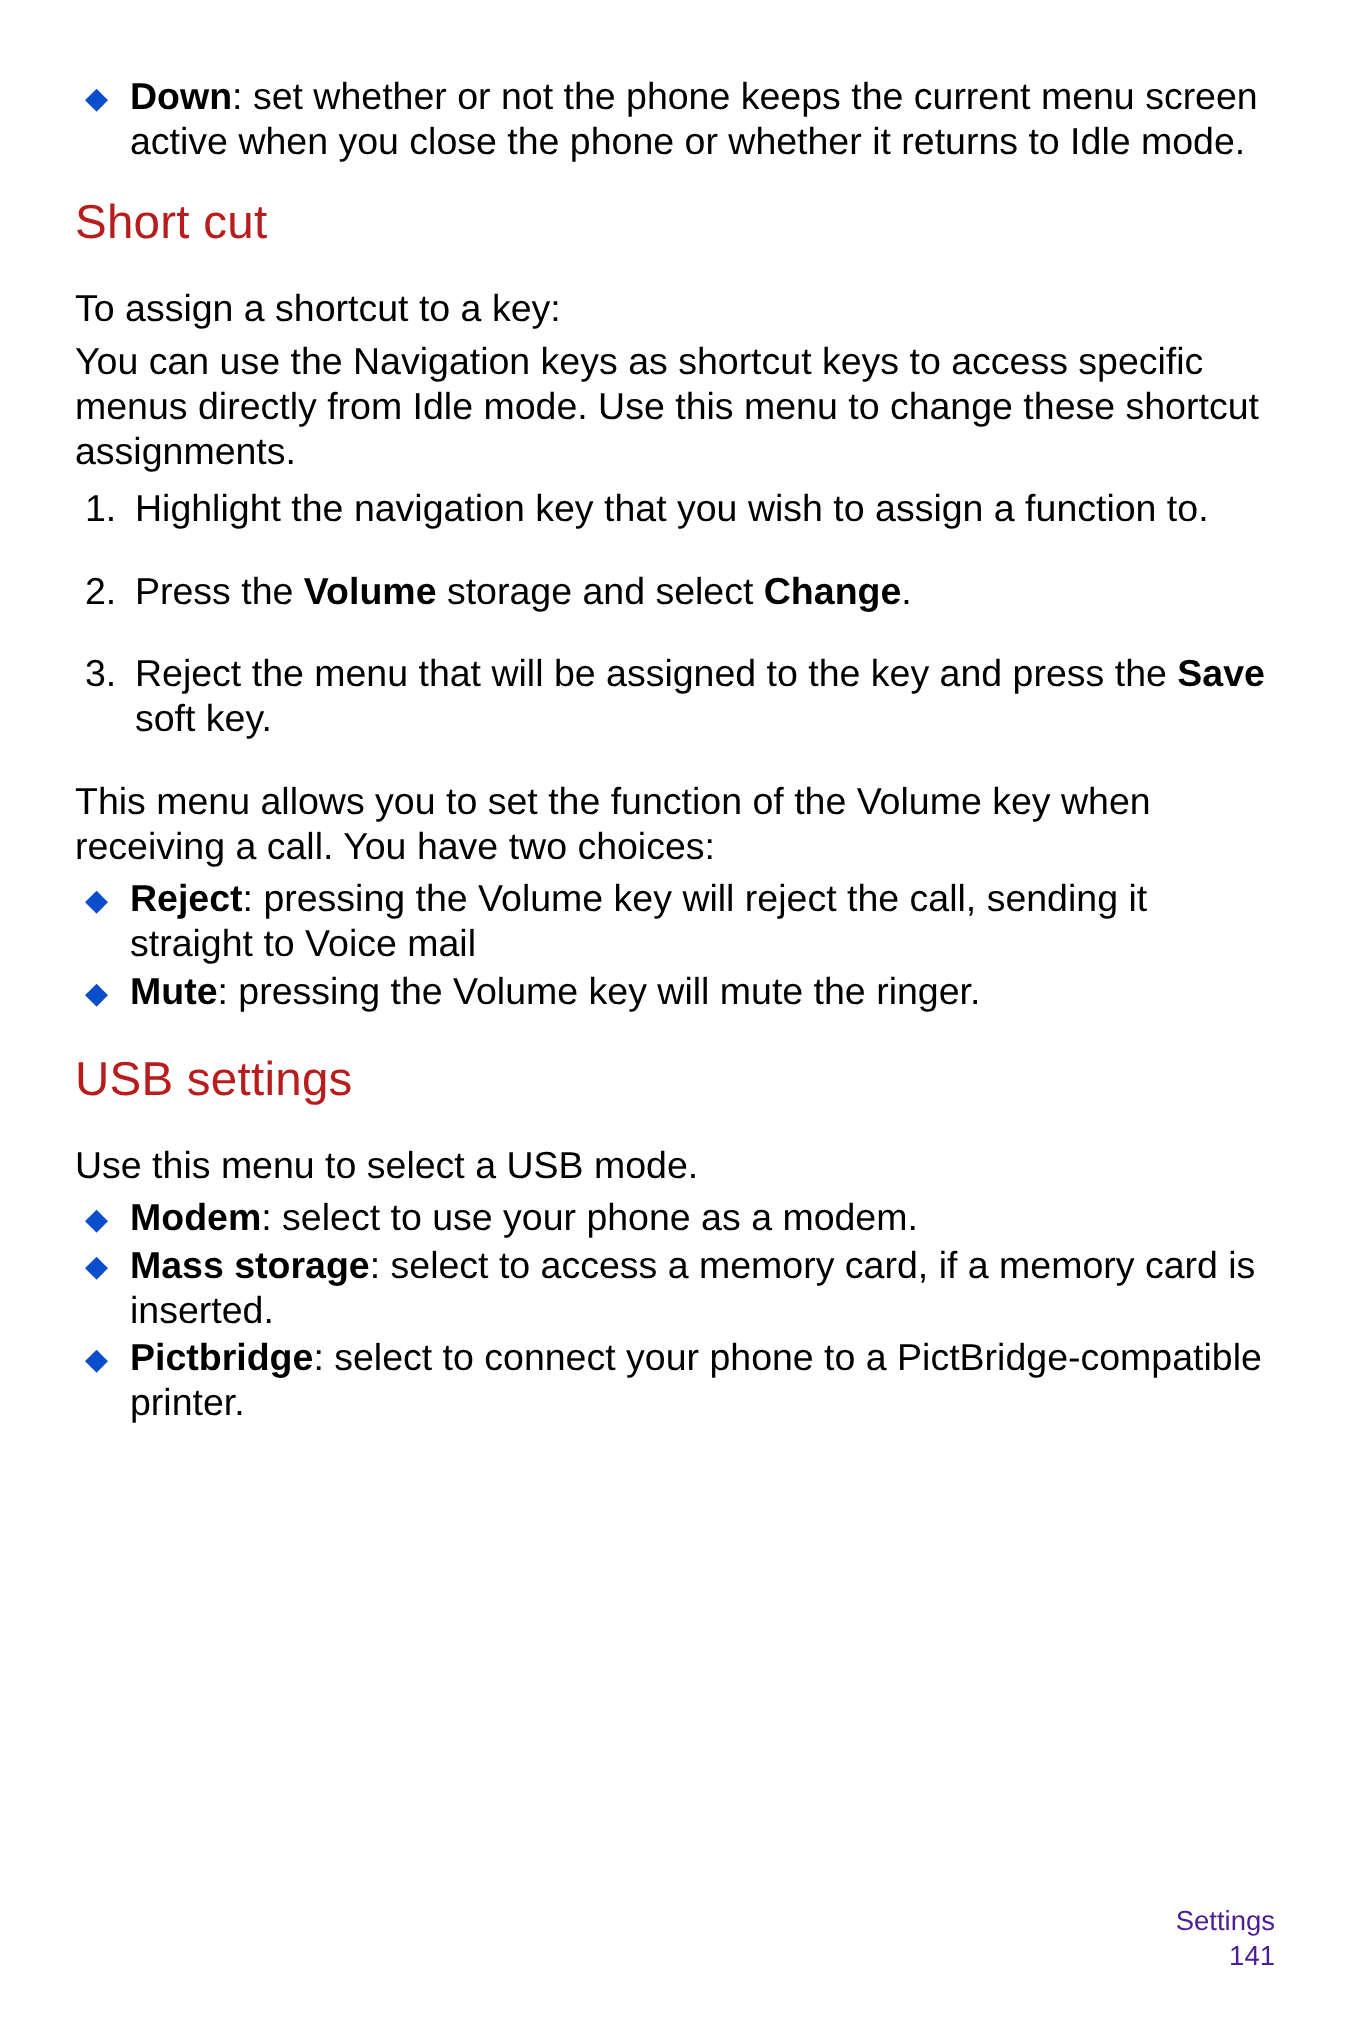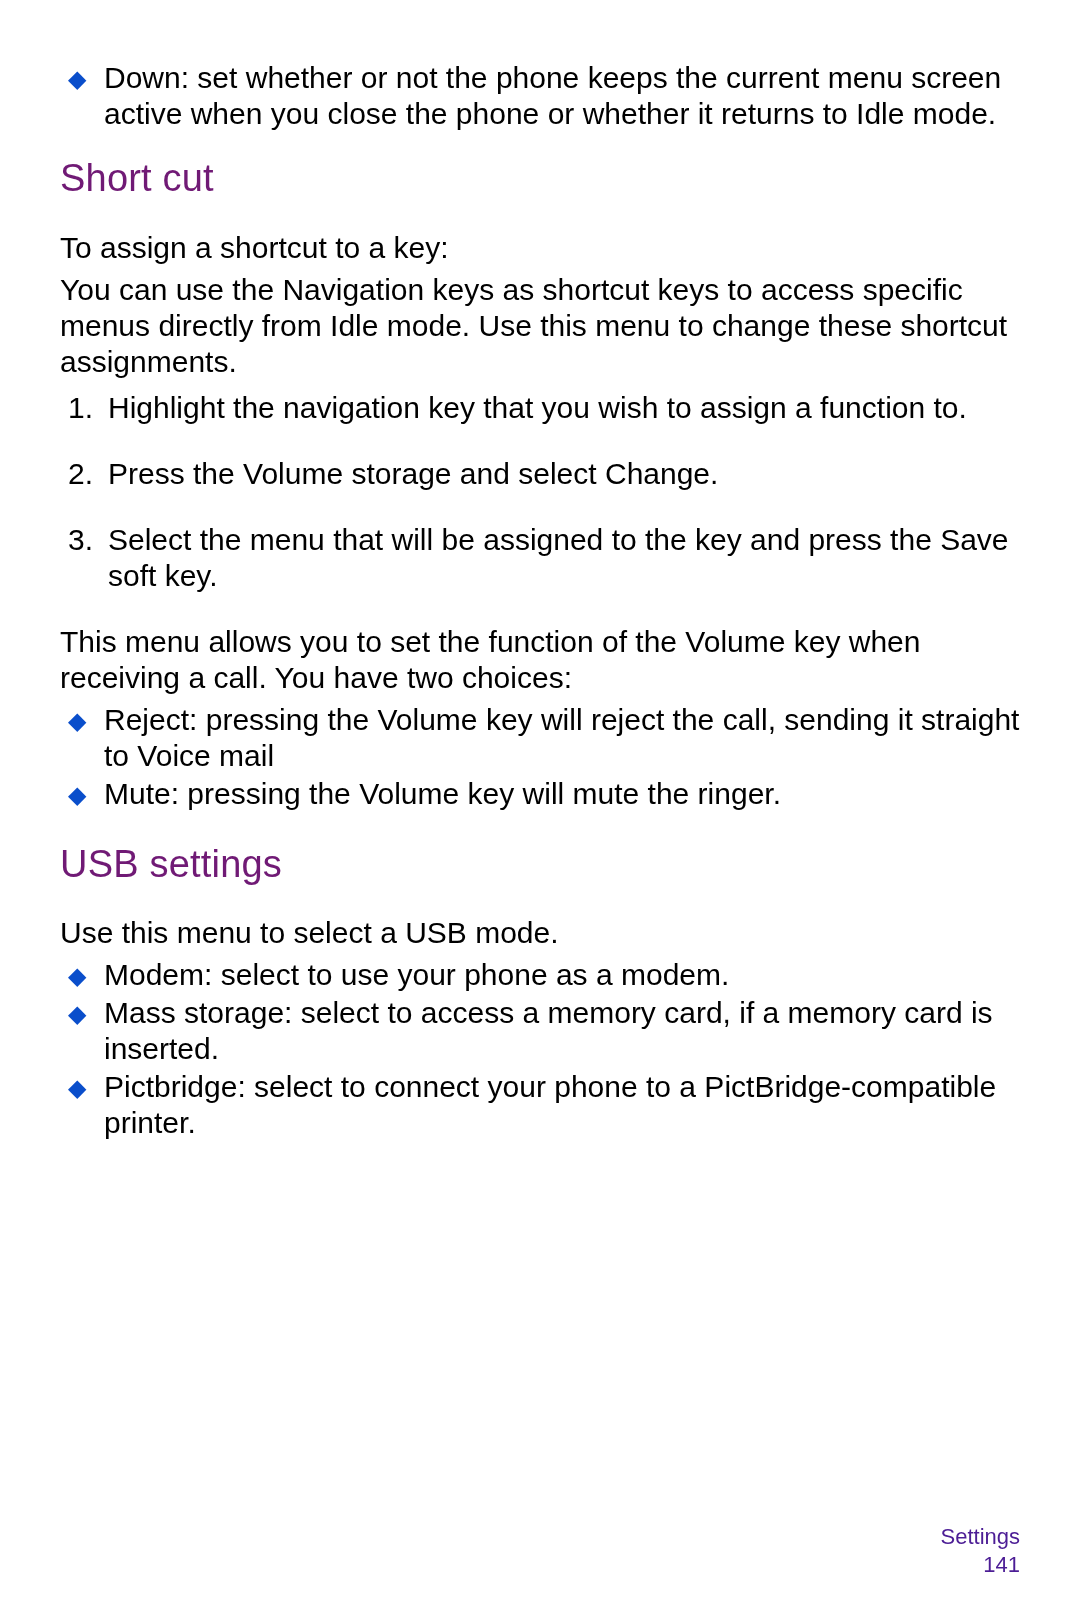--- a/index.html
+++ b/index.html
@@ -14,21 +14,21 @@
   .page {
     box-sizing: border-box;
     width: 1080px;
     height: 1620px;
     padding: 60px 60px 30px 60px;
     position: relative;
     font-size: 30px;
     line-height: 1.2;
   }
   .heading {
-    color: #701a75;
+    color: #b91c1c;
     font-size: 38px;
     font-weight: 400;
     margin-top: 24px;
     margin-bottom: 28px;
     letter-spacing: 0.2px;
   }
   .para {
     margin: 0 0 6px 0;
   }
   .diamond-list {
@@ -62,21 +62,21 @@
     padding-left: 48px;
     margin: 0 0 30px 0;
   }
   .numbered > li::before {
     content: counter(step) ".";
     position: absolute;
     left: 8px;
     top: 0;
     width: 30px;
   }
-  .bold { font-family: Arial, Helvetica, sans-serif; font-weight: 400; text-align: right; }
+  .bold { font-family: Arial, Helvetica, sans-serif; font-weight: 700; text-align: right; }
   .footer {
     position: absolute;
     right: 60px;
     bottom: 42px;
     text-align: right;
     font-size: 22px;
     line-height: 1.25;
     color: #4c1d95;
   }
   .sp-intro { margin-bottom: 4px; }
@@ -99,21 +99,21 @@
   <p class="para sp-intro">You can use the Navigation keys as shortcut keys to access specific menus directly from Idle mode. Use this menu to change these shortcut assignments.</p>
 
   <ol class="numbered">
     <li>
       <span>Highlight the navigation key that you wish to assign a function to.</span>
     </li>
     <li>
       <span class="binder">Press the </span><span class="bold binder">Volume</span><span class="binder"> storage and select </span><span class="bold binder">Change</span><span class="binder">.</span>
     </li>
     <li>
-      <span class="binder">Select the menu that will be assigned to the key and press the </span><span class="bold binder">Save</span><span class="binder"> soft key.</span>
+      <span class="binder">Reject the menu that will be assigned to the key and press the </span><span class="bold binder">Save</span><span class="binder"> soft key.</span>
     </li>
   </ol>
 
   <p class="para">This menu allows you to set the function of the Volume key when receiving a call. You have two choices:</p>
   <ul class="diamond-list">
     <li>
       <span class="bold binder">Reject</span><span class="binder">: pressing the Volume key will reject the call, sending it straight to Voice mail</span>
     </li>
     <li>
       <span class="bold binder">Mute</span><span class="binder">: pressing the Volume key will mute the ringer.</span>

